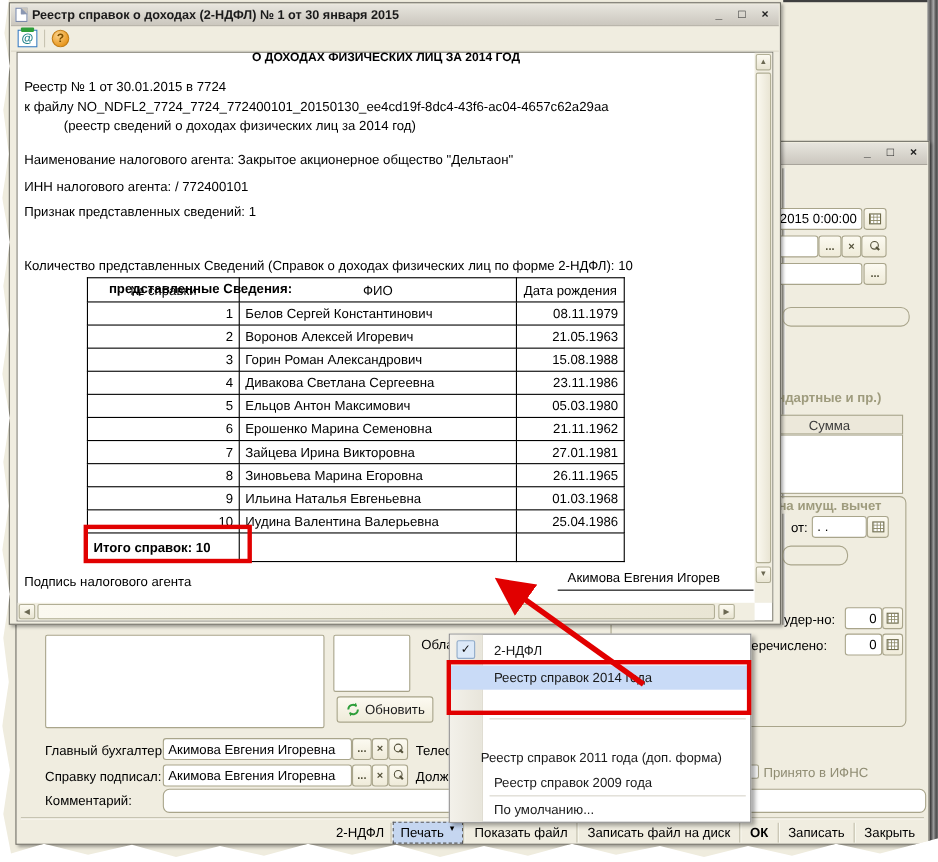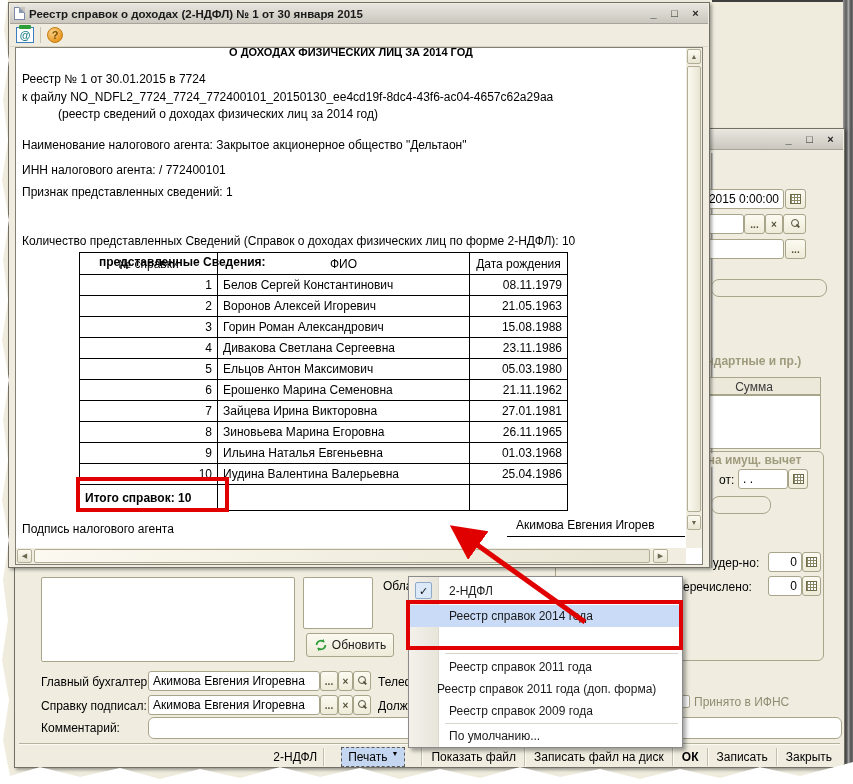--- a/index.html
+++ b/index.html
@@ -187,21 +187,21 @@
     <div class="abs txt" style="left:363px; top:570px;">Должн</div>
 
     <div class="abs txt" style="left:26px; top:592px;">Комментарий:</div>
     <div class="fld" style="left:133px; top:588px; width:694px; height:22px; border-radius:6px;"></div>
 
     <div class="abs" style="left:4px; right:4px; top:614px; height:2px; border-top:1px solid #B5B29F; border-bottom:1px solid #FBFAF3;"></div>
     <div class="abs" style="left:4px; right:4px; top:617px; height:22px; display:flex; align-items:center; justify-content:flex-start;">
       <div style="width:324px;"></div>
       <span class="txt" style="padding:0 6px;">2-НДФЛ</span>
       <span class="vsep"></span>
-      <span style="margin:0 16px; padding:2px 6px; font-size:12px; background:#C5D6F0; border:1px dashed #5A5A5A; display:flex; align-items:flex-start; gap:4px;">
+      <span style="margin:0 0; padding:2px 6px; font-size:12px; background:#C5D6F0; border:1px dashed #5A5A5A; display:flex; align-items:flex-start; gap:4px;">
         <span>Печать</span>
             <span style="font-size:7px;">▼</span>
       </span>
       <span class="vsep"></span>
       <span class="txt" style="padding:12px 8px;">Показать файл</span>
       <span class="vsep"></span>
       <span class="txt" style="padding:0 8px;">Записать файл на диск</span>
       <span class="vsep"></span>
       <span class="txt" style="padding:0 8px; font-weight:bold;">ОК</span>
       <span class="vsep"></span>
@@ -337,23 +337,20 @@
   <div id="menu">
     <div class="gutter"></div>
     <div class="mi" style="top:3px;">
       <span class="chk" style="top:2px;">✓</span>
       <span>2-НДФЛ</span>
     </div>
     <div class="mi hl" style="top:28px;">
           <span>Реестр справок 2014 года</span>
         </div>
     <div class="msep" style="top:76px;"></div>
-    <div class="mi" style="top:79px;">
-          <span>Реестр справок 2011 года</span>
-        </div>
     <div class="mi" style="top:101px;padding-left:28px;">
           <span>Реестр справок 2011 года (доп. форма)</span>
         </div>
     <div class="mi" style="top:123px;">
           <span>Реестр справок 2009 года</span>
         </div>
     <div class="msep" style="top:146px;"></div>
     <div class="mi" style="top:148px;">
           <span>По умолчанию...</span>
         </div>

